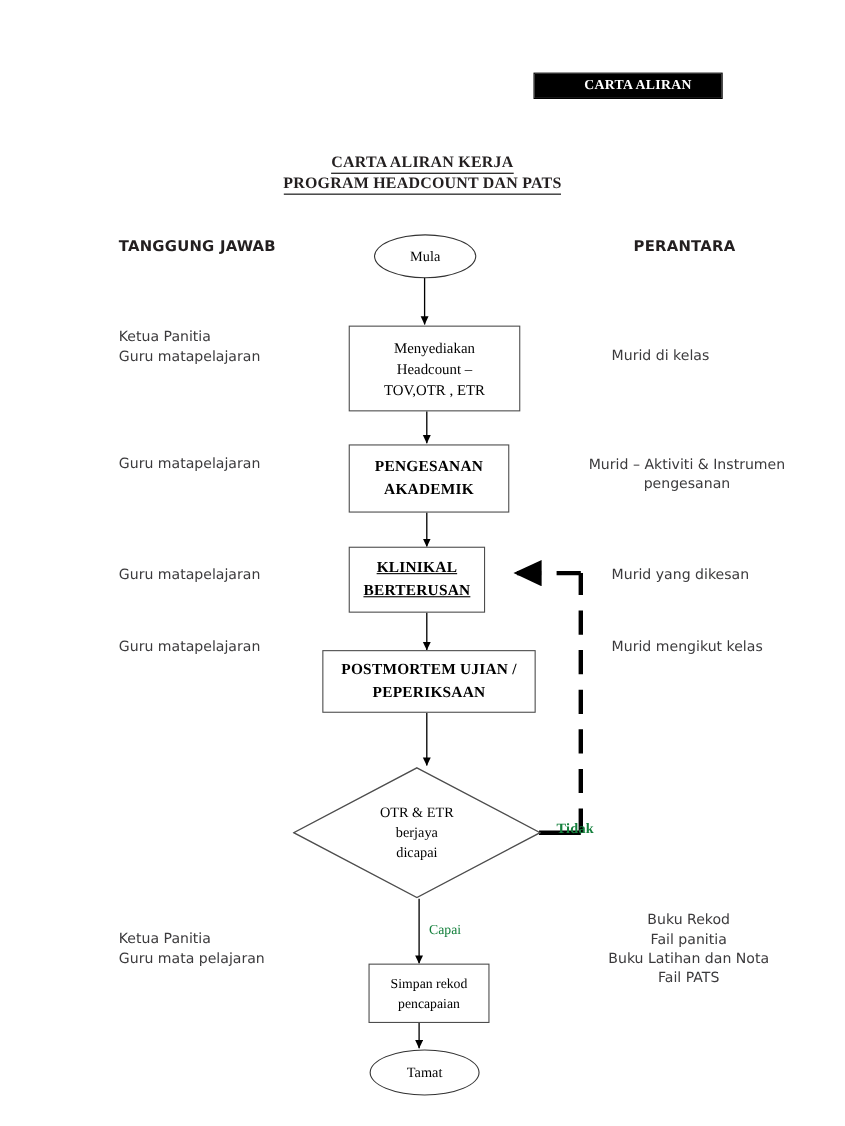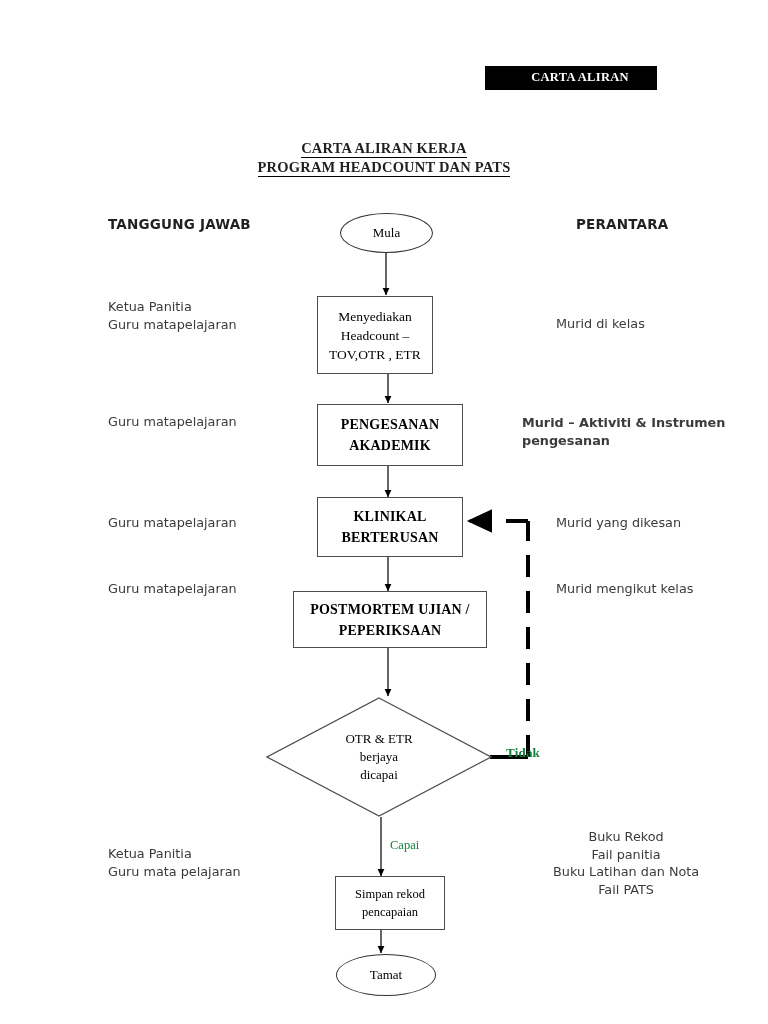--- a/index.html
+++ b/index.html
@@ -82,21 +82,21 @@
   .side-note {
     position: absolute;
     font-family: "DejaVu Sans", sans-serif;
     font-size: 12.8px;
     line-height: 17.5px;
     color: #3b3a3c;
     white-space: pre-line;
   }
   .side-note.left  { text-align: left; }
   .side-note.right { text-align: center; }
-  .side-note.right.centered { text-align: left; font-weight: bold; }
+  .side-note.right.centered { text-align: center; }
 
   
   .node {
     position: absolute;
     box-sizing: border-box;
     background: #ffffff;
     border: 1.2px solid #4d4d4d;
     display: flex;
     align-items: center;
     justify-content: center;
@@ -199,32 +199,32 @@
 
   <path d="M490,757 L528,757" stroke="#000" stroke-width="4" fill="none"></path>
   <path d="M528,757 L528,521" stroke="#000" stroke-width="4" fill="none" stroke-dasharray="22 14"></path>
   <path d="M528,521 L470,521" stroke="#000" stroke-width="4" fill="none" stroke-dasharray="22 14" marker-end="url(#arrow-fat)"></path>
 </svg>
 
 <div class="node terminator" id="node-start" style="left:340px; top:213px; width:93px; height:40px;">
   <span class="node-text">Mula</span>
 </div>
 
-<div class="node process" id="node-headcount" style="left:317px; top:296px; width:116px; height:78px;">
+<div class="node process" id="node-headcount" style="left:317px; top:296px; width:156px; height:78px;">
   <span class="node-text">Menyediakan
 Headcount –
 TOV,OTR , ETR</span>
 </div>
 
 <div class="node process bold" id="node-pengesanan" style="left:317px; top:404px; width:146px; height:62px;">
   <span class="node-text">PENGESANAN
 AKADEMIK</span>
 </div>
 
-<div class="node process bold" id="node-klinikal" style="left:317px; top:497px; width:146px; height:60px;">
+<div class="node process bold" id="node-klinikal" style="left:317px; top:497px; width:124px; height:60px;text-decoration:underline;">
   <span class="node-text">KLINIKAL
 BERTERUSAN</span>
 </div>
 
 <div class="node process bold" id="node-postmortem" style="left:293px; top:591px; width:194px; height:57px;">
   <span class="node-text">POSTMORTEM UJIAN /
 PEPERIKSAAN</span>
 </div>
 
 <div id="node-decision">

